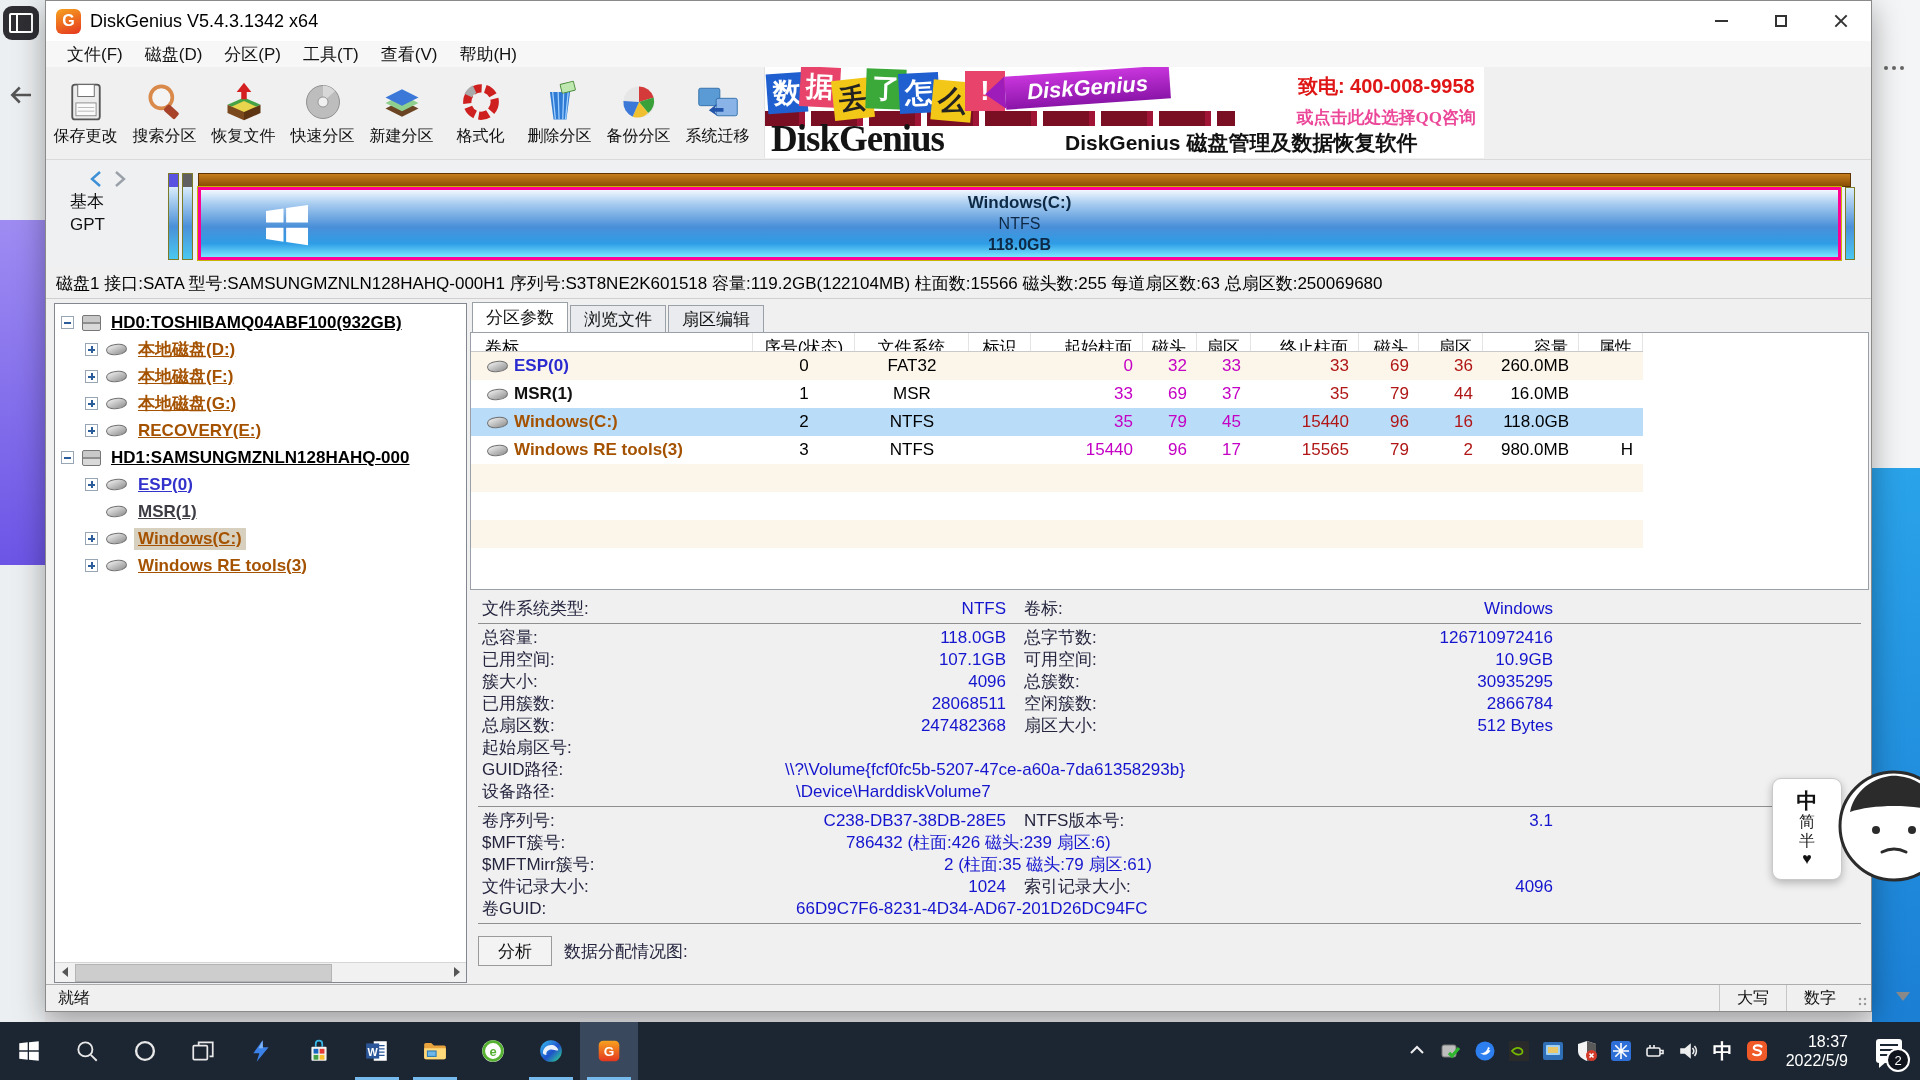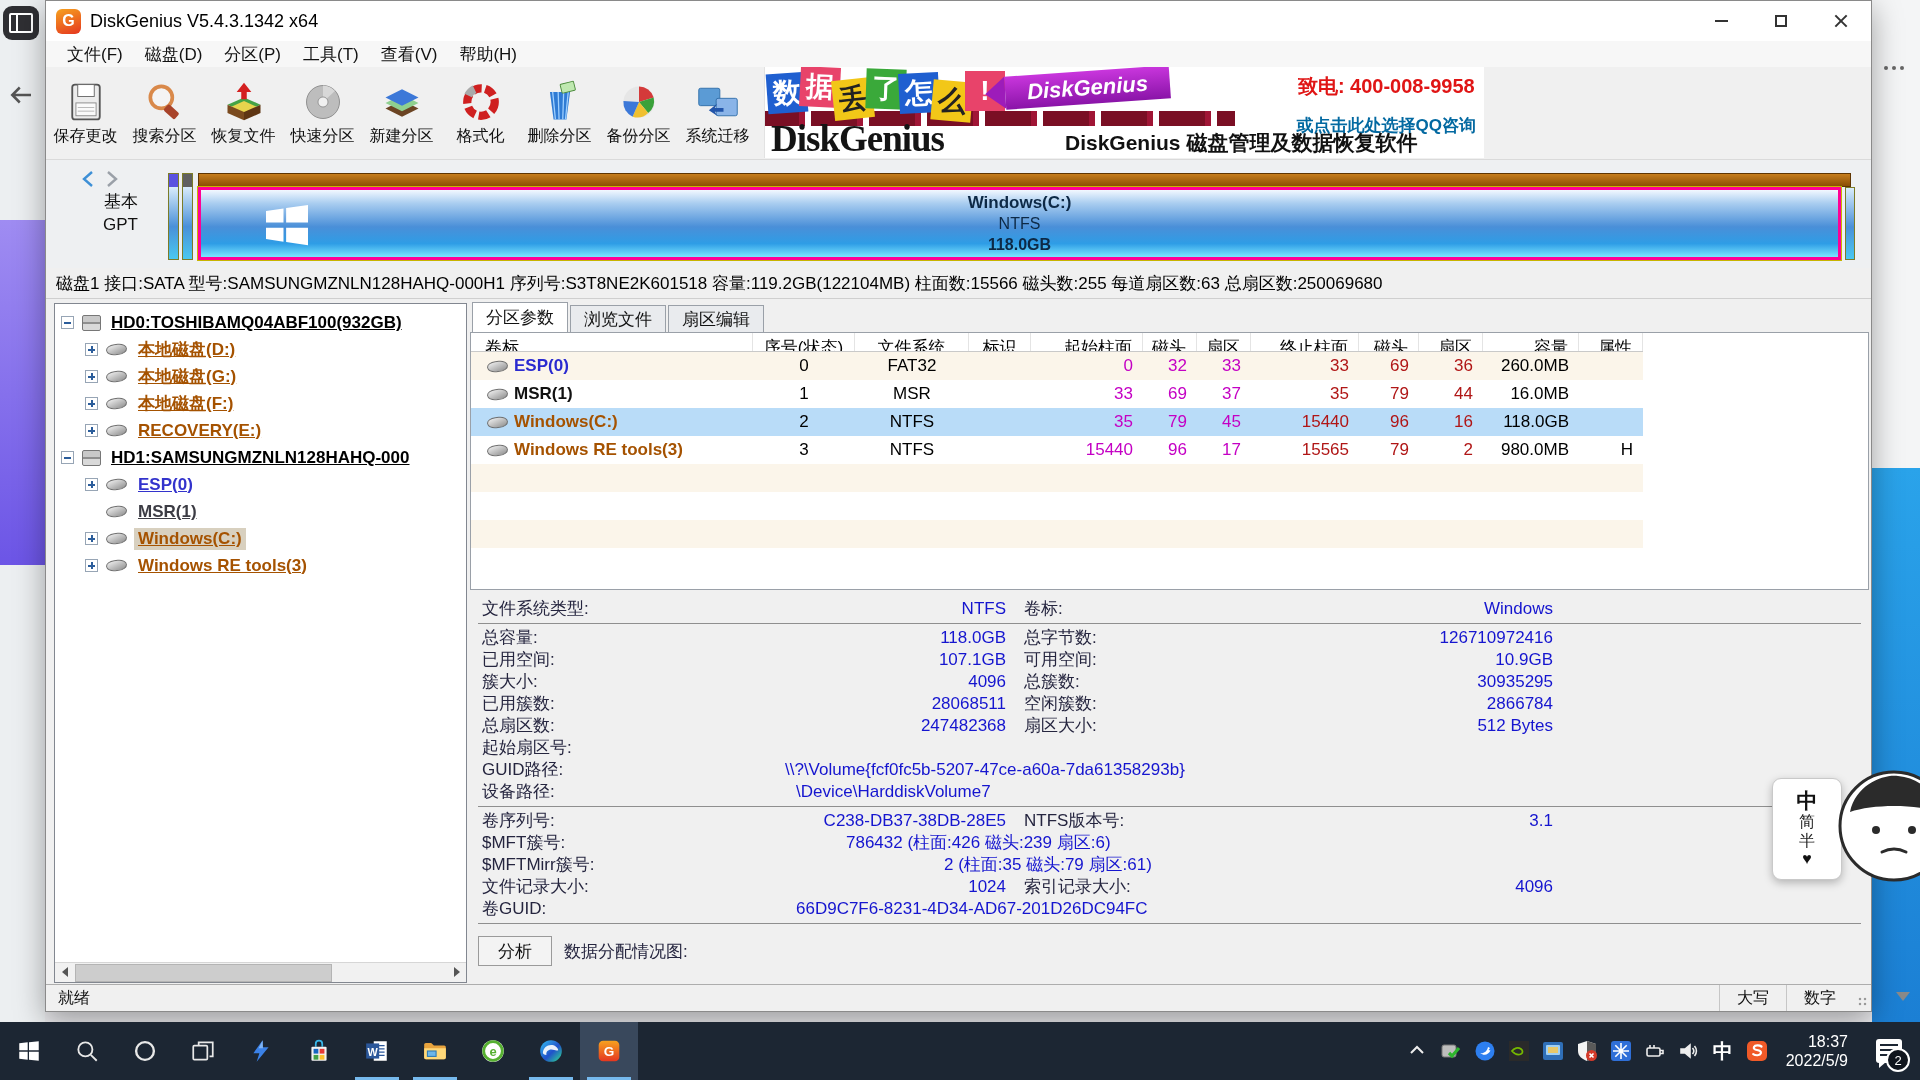--- a/index.html
+++ b/index.html
@@ -58,26 +58,26 @@
   .banner-logo{position:absolute;left:6px;bottom:-2px;font-family:"Liberation Serif","DejaVu Serif",serif;
        font-weight:bold;font-size:37px;color:#141414;letter-spacing:-1px;}
   .banner-ribbon{position:absolute;left:240px;top:4px;width:165px;height:33px;
        background:linear-gradient(180deg,#c936dd,#8a14a8);transform:rotate(-4deg);
        display:flex;align-items:center;justify-content:center;color:#fff;font-weight:bold;
        font-style:italic;font-size:22px;}
   .banner-ribbon::before{content:'';position:absolute;left:-20px;top:0;border-top:16.5px solid transparent;
        border-bottom:16.5px solid transparent;border-right:20px solid #9d1cba;}
   .banner-phone{position:absolute;right:8px;top:6px;text-align:center;}
   .banner-phone .ph{color:#e01515;font-size:20px;font-weight:bold;}
-  .banner-phone .qq{color:#0369a1;font-size:17px;font-weight:bold;margin-top:14px;}
+  .banner-phone .qq{color:#ec4899;font-size:17px;font-weight:bold;margin-top:6px;font-family:Liberation Serif, serif;}
   .banner-sub{position:absolute;left:300px;top:62px;font-size:21px;font-weight:bold;color:#111;}
 
   
   .pzone{position:relative;height:108px;background:#eef0f2;}
-  .pnav{position:absolute;left:16px;top:8px;width:76px;text-align:right;}
+  .pnav{position:absolute;left:24px;top:8px;width:76px;text-align:left;}
   .pnav .chevs{display:flex;justify-content:center;gap:10px;height:22px;align-items:center;}
   .pnav .label{font-size:17px;color:#111;line-height:23px;}
   .disk-strip{position:absolute;left:152px;top:13px;width:1653px;height:14px;
        background:linear-gradient(180deg,#c67d1c,#8a4e04);border:1px solid #5f3502;box-sizing:border-box;}
   .pbar-small{position:absolute;top:13px;width:11px;height:87px;border:1px solid #7c7c28;box-sizing:border-box;}
   .pbar-small .cap{height:13px;}
   .pbar-small .body{height:72px;background:linear-gradient(180deg,#d9ecfb,#4a90d8 55%,#49c8f0);}
   .pbar-main{position:absolute;left:152px;top:27px;width:1643px;height:73px;box-sizing:border-box;
        border:3px solid #ff0096;outline:1px solid #c8b400;
        background:linear-gradient(180deg,#f2f8ff 0%,#a9cdf0 20%,#4a8fd8 55%,#2e9de6 80%,#7ce6ff 100%);}
@@ -416,26 +416,26 @@
               <span class="tlabel tc-black">HD0:TOSHIBAMQ04ABF100(932GB)</span>
             </div>
             <div class="titem" style="padding-left: 30px;">
               <span class="exp plus"></span>
               <span class="icon-part"></span>
               <span class="tlabel tc-brown">本地磁盘(D:)</span>
             </div>
             <div class="titem" style="padding-left: 30px;">
               <span class="exp plus"></span>
               <span class="icon-part"></span>
-              <span class="tlabel tc-brown">本地磁盘(G:)</span>
+              <span class="tlabel tc-brown">本地磁盘(F:)</span>
             </div>
             <div class="titem" style="padding-left: 30px;">
               <span class="exp plus"></span>
               <span class="icon-part"></span>
-              <span class="tlabel tc-brown">本地磁盘(F:)</span>
+              <span class="tlabel tc-brown">本地磁盘(G:)</span>
             </div>
             <div class="titem" style="padding-left: 30px;">
               <span class="exp plus"></span>
               <span class="icon-part"></span>
               <span class="tlabel tc-brown">RECOVERY(E:)</span>
             </div>
             <div class="titem" style="padding-left: 6px;">
               <span class="exp "></span>
               <span class="icon-disk"></span>
               <span class="tlabel tc-black">HD1:SAMSUNGMZNLN128HAHQ-000</span>

